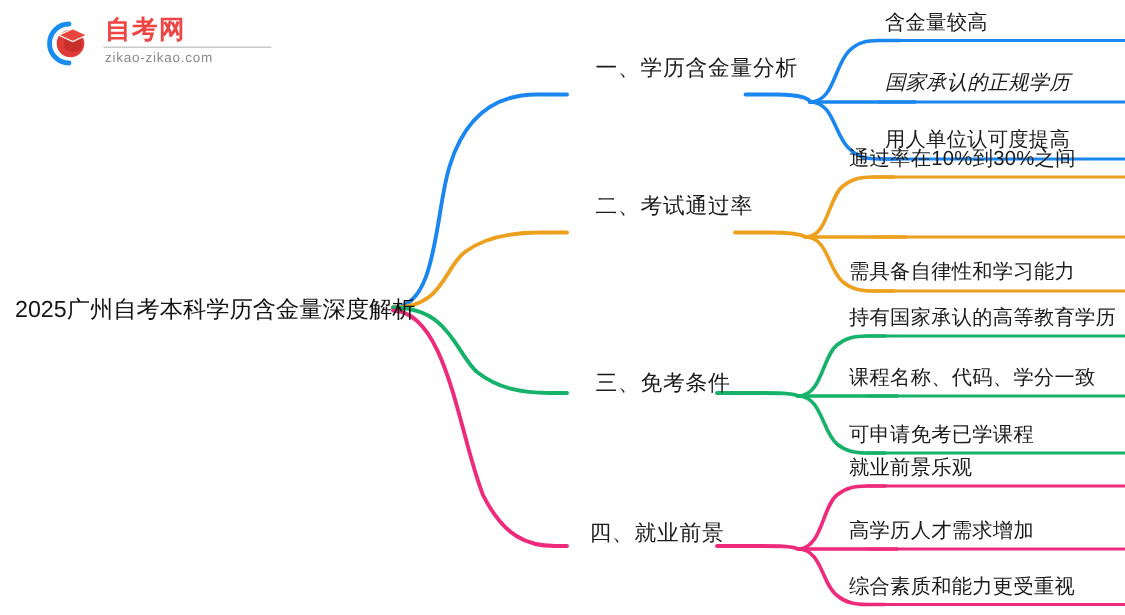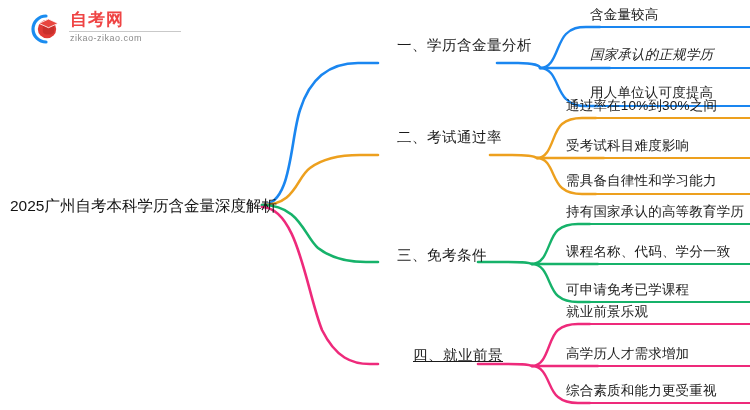--- a/index.html
+++ b/index.html
@@ -128,26 +128,25 @@
 
   <div class="node root">2025广州自考本科学历含金量深度解析</div>
 
   <div class="node lvl1" style="left:380px;top:36px;">一、学历含金量分析</div>
   <div class="node lvl2" style="left:590px;top:6px;">含金量较高</div>
   <div class="node lvl2" style="left:590px;top:46px;font-style:italic;">国家承认的正规学历</div>
   <div class="node lvl2" style="left:590px;top:84px;">用人单位认可度提高</div>
 
   <div class="node lvl1" style="left:380px;top:128px;">二、考试通过率</div>
   <div class="node lvl2" style="left:566px;top:97px;">通过率在10%到30%之间</div>
-  <div class="node lvl2" style="left:566px;top:137px;">受考试科目难度影响</div>
   <div class="node lvl2" style="left:566px;top:172px;">需具备自律性和学习能力</div>
 
   <div class="node lvl1" style="left:380px;top:246px;">三、免考条件</div>
   <div class="node lvl2" style="left:566px;top:203px;">持有国家承认的高等教育学历</div>
   <div class="node lvl2" style="left:566px;top:243px;">课程名称、代码、学分一致</div>
   <div class="node lvl2" style="left:566px;top:281px;">可申请免考已学课程</div>
 
-  <div class="node lvl1" style="left:396px;top:346px;text-decoration:underline;">四、就业前景</div>
+  <div class="node lvl1" style="left:376px;top:346px;">四、就业前景</div>
   <div class="node lvl2" style="left:566px;top:303px;">就业前景乐观</div>
   <div class="node lvl2" style="left:566px;top:345px;">高学历人才需求增加</div>
   <div class="node lvl2" style="left:566px;top:382px;">综合素质和能力更受重视</div>
 
 </div>
 
 </body></html>

